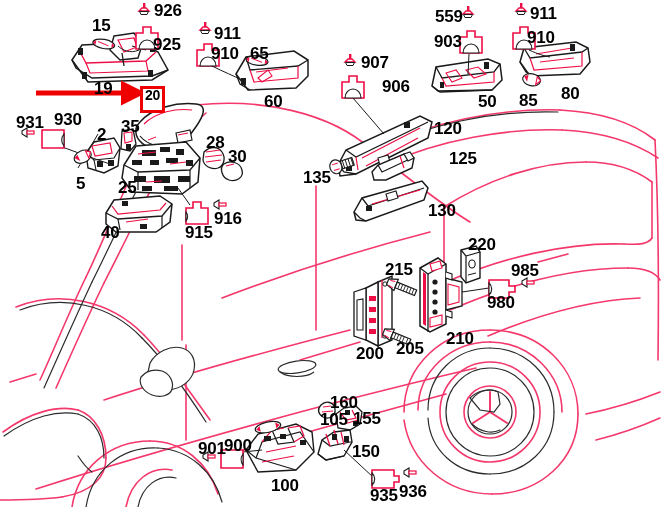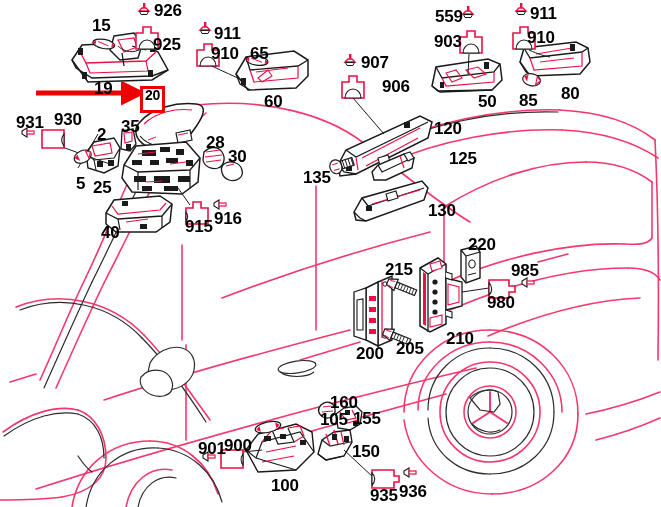--- a/index.html
+++ b/index.html
@@ -575,22 +575,22 @@
       <div class="lbl" style="left: 54px; top: 111px;">930</div>
       <div class="lbl" style="left: 97px; top: 126px;">2</div>
       <div class="lbl" style="left: 121px; top: 118px;">35</div>
       <div class="lbl" style="left: 206px; top: 134px;">28</div>
       <div class="lbl" style="left: 228px; top: 148px;">30</div>
       <div class="lbl" style="left: 434px; top: 120px;">120</div>
       <div class="lbl" style="left: 417px; top: 150px; margin-left: 32px;">125</div>
       <div class="lbl" style="left: 303px; top: 169px;">135</div>
       <div class="lbl" style="left: 428px; top: 194px; margin-top: 8px;">130</div>
       <div class="lbl" style="left: 76px; top: 175px;">5</div>
-      <div class="lbl" style="left: 93px; top: 179px;">25</div>
-      <div class="lbl" style="left: 185px; top: 218px;">915</div>
+      <div class="lbl" style="left: 118px; top: 179px;">25</div>
+      <div class="lbl" style="left: 185px; top: 224px;">915</div>
       <div class="lbl" style="left: 214px; top: 210px;">916</div>
       <div class="lbl" style="left: 101px; top: 224px;">40</div>
       <div class="lbl" style="left: 468px; top: 236px;">220</div>
       <div class="lbl" style="left: 385px; top: 261px;">215</div>
       <div class="lbl" style="left: 511px; top: 262px;">985</div>
       <div class="lbl" style="left: 487px; top: 294px;">980</div>
       <div class="lbl" style="left: 446px; top: 330px;">210</div>
       <div class="lbl" style="left: 356px; top: 345px;">200</div>
       <div class="lbl" style="left: 396px; top: 340px;">205</div>
       <div class="lbl" style="left: 330px; top: 394px;">160</div>

